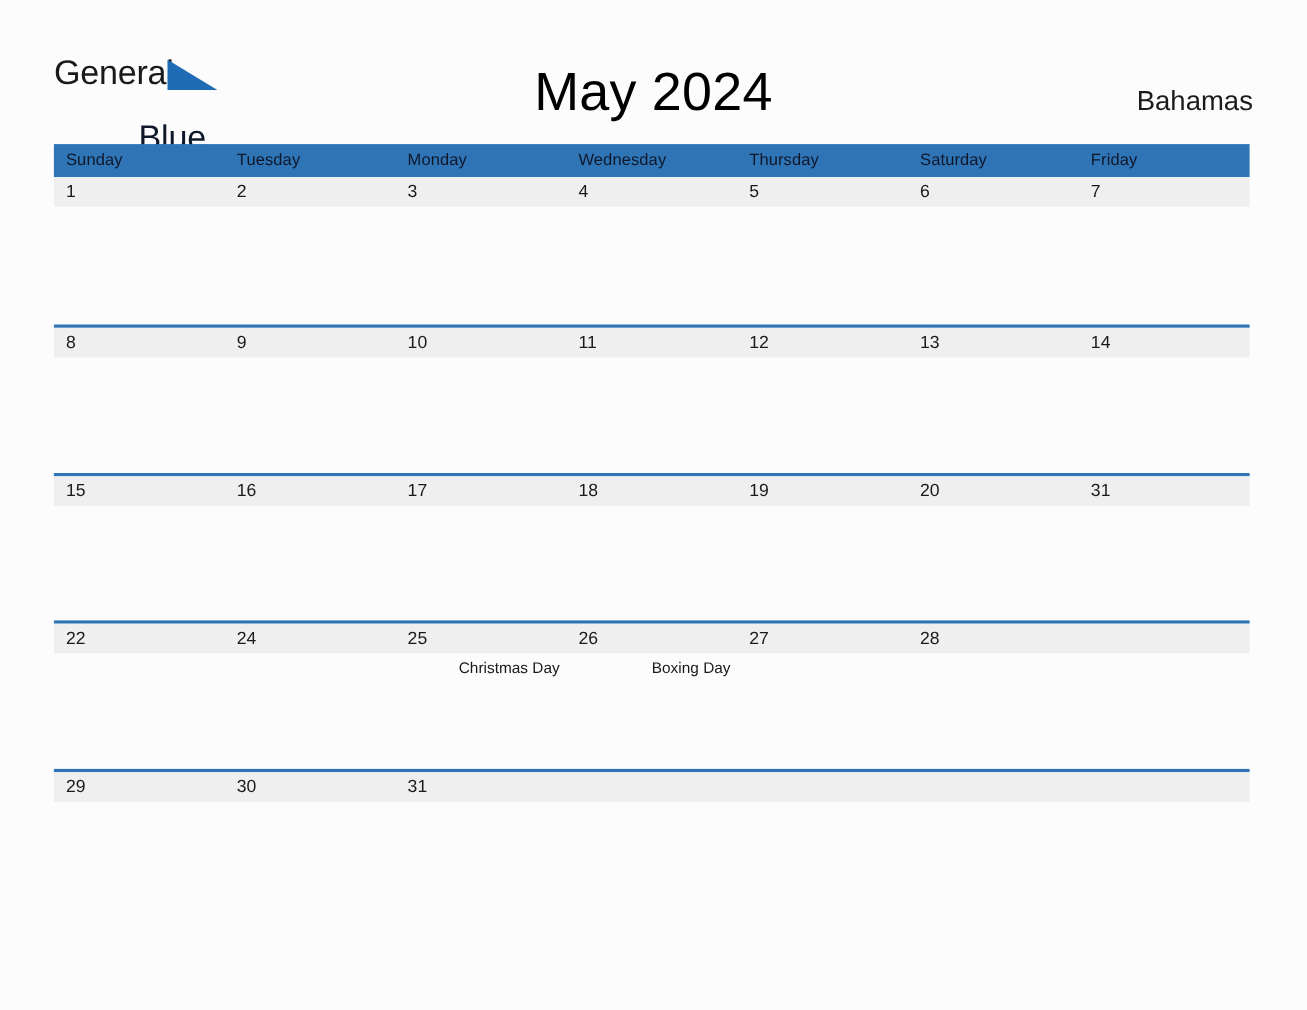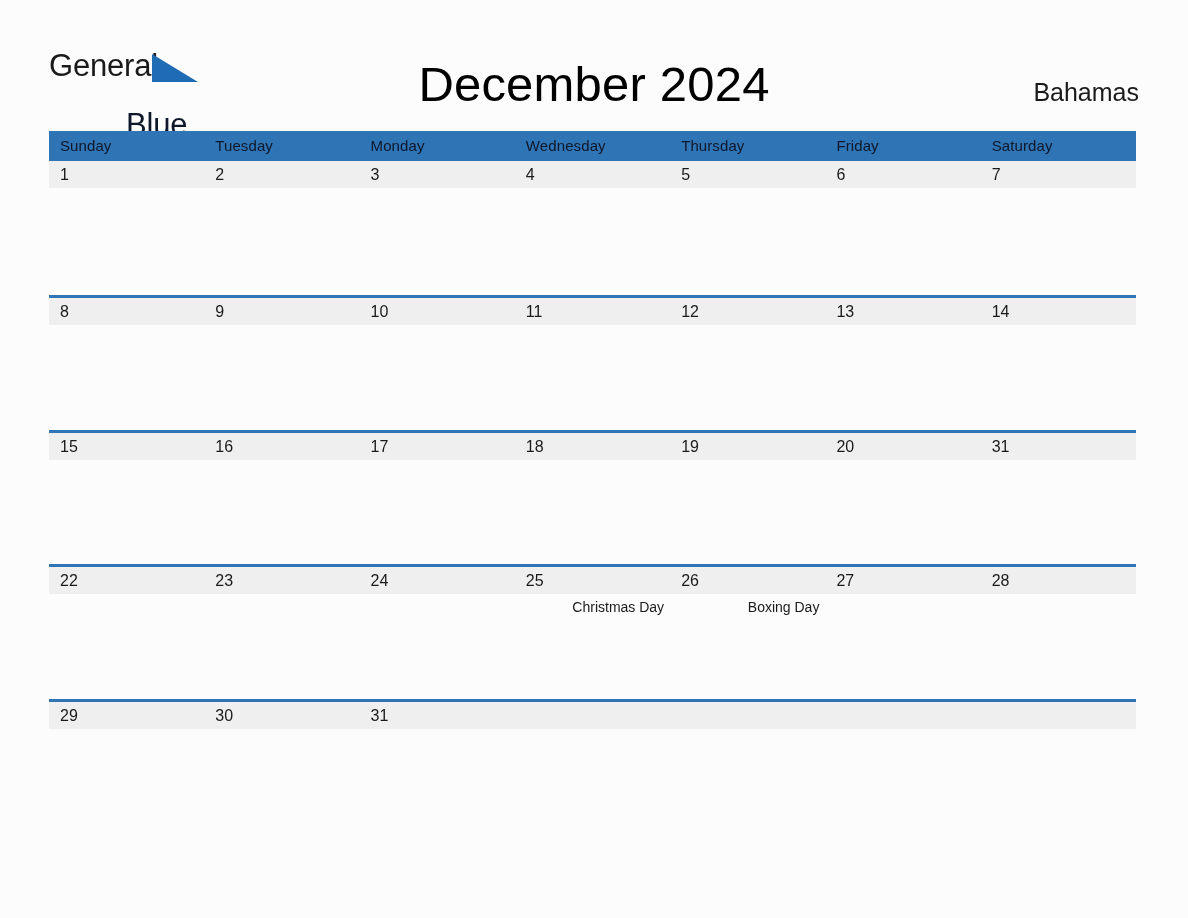--- a/index.html
+++ b/index.html
@@ -185,35 +185,35 @@
     <div class="logo">
       <span class="logo-general">General</span>
       <span class="logo-triangle">
         <svg width="46" height="28" viewBox="0 0 46 28" xmlns="http://www.w3.org/2000/svg">
           <polygon points="0,0 46,28 0,28" fill="#1f6cb4"></polygon>
         </svg>
       </span>
       <span class="logo-blue">Blue</span>
     </div>
 
-    <h1 class="cal-title">December 2024</h1>
+    <h1 class="cal-title">May 2024</h1>
 
     <div class="cal-country">Bahamas</div>
   </div>
 
   <div class="calendar">
 
     <div class="weekday-row">
       <div class="weekday-cell">Sunday</div>
       <div class="weekday-cell">Tuesday</div>
       <div class="weekday-cell">Monday</div>
       <div class="weekday-cell">Wednesday</div>
       <div class="weekday-cell">Thursday</div>
+      <div class="weekday-cell">Saturday</div>
       <div class="weekday-cell">Friday</div>
-      <div class="weekday-cell">Saturday</div>
     </div>
 
     <div class="week-row first">
       <div class="daynum-band"></div>
       <div class="days">
         <div class="day-cell">
           <span class="day-num">1</span>
           <span class="day-event"></span>
         </div>
         <div class="day-cell">
@@ -309,24 +309,20 @@
           <span class="day-event"></span>
         </div>
       </div>
     </div>
 
     <div class="week-row">
       <div class="daynum-band"></div>
       <div class="days">
         <div class="day-cell">
           <span class="day-num">22</span>
-          <span class="day-event"></span>
-        </div>
-        <div class="day-cell">
-          <span class="day-num">23</span>
           <span class="day-event"></span>
         </div>
         <div class="day-cell">
           <span class="day-num">24</span>
           <span class="day-event"></span>
         </div>
         <div class="day-cell">
           <span class="day-num">25</span>
           <span class="day-event">Christmas Day</span>
         </div>

